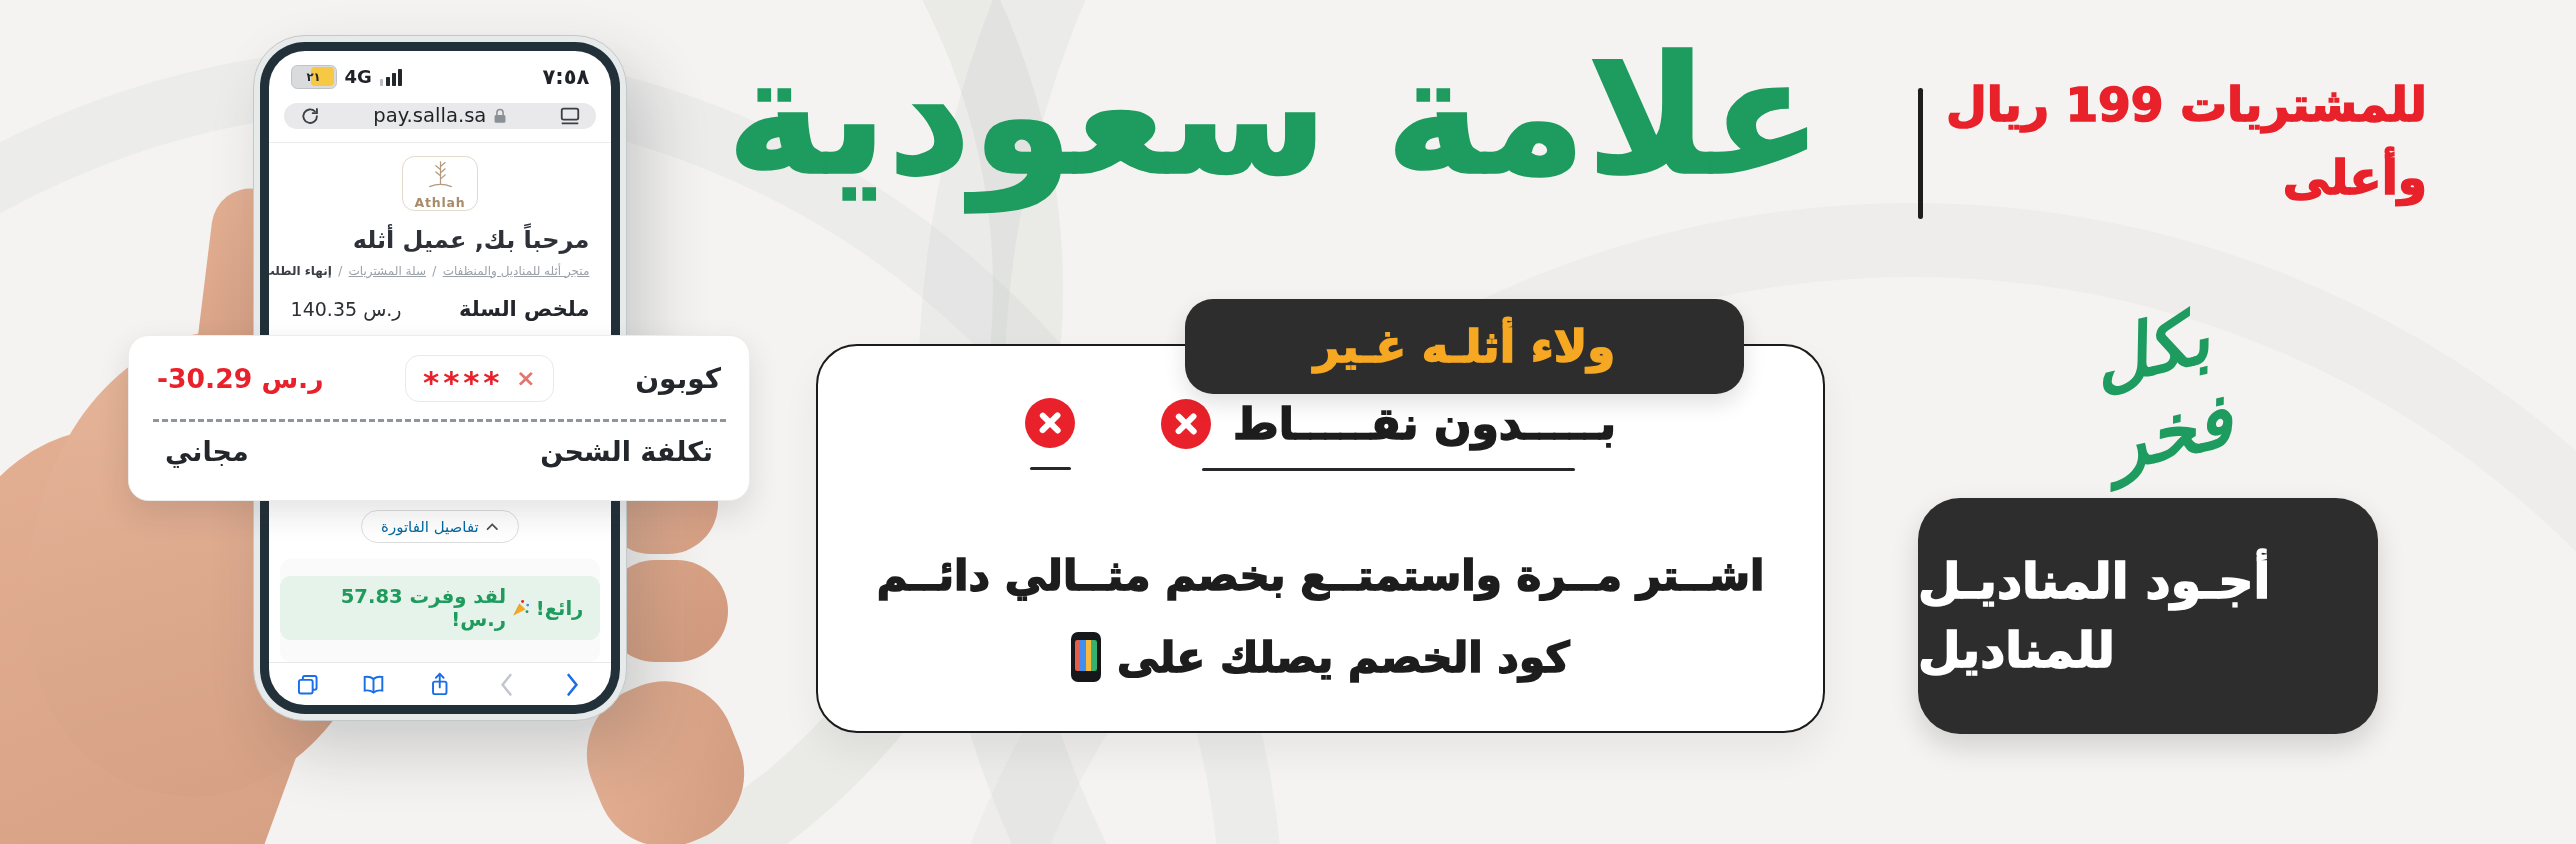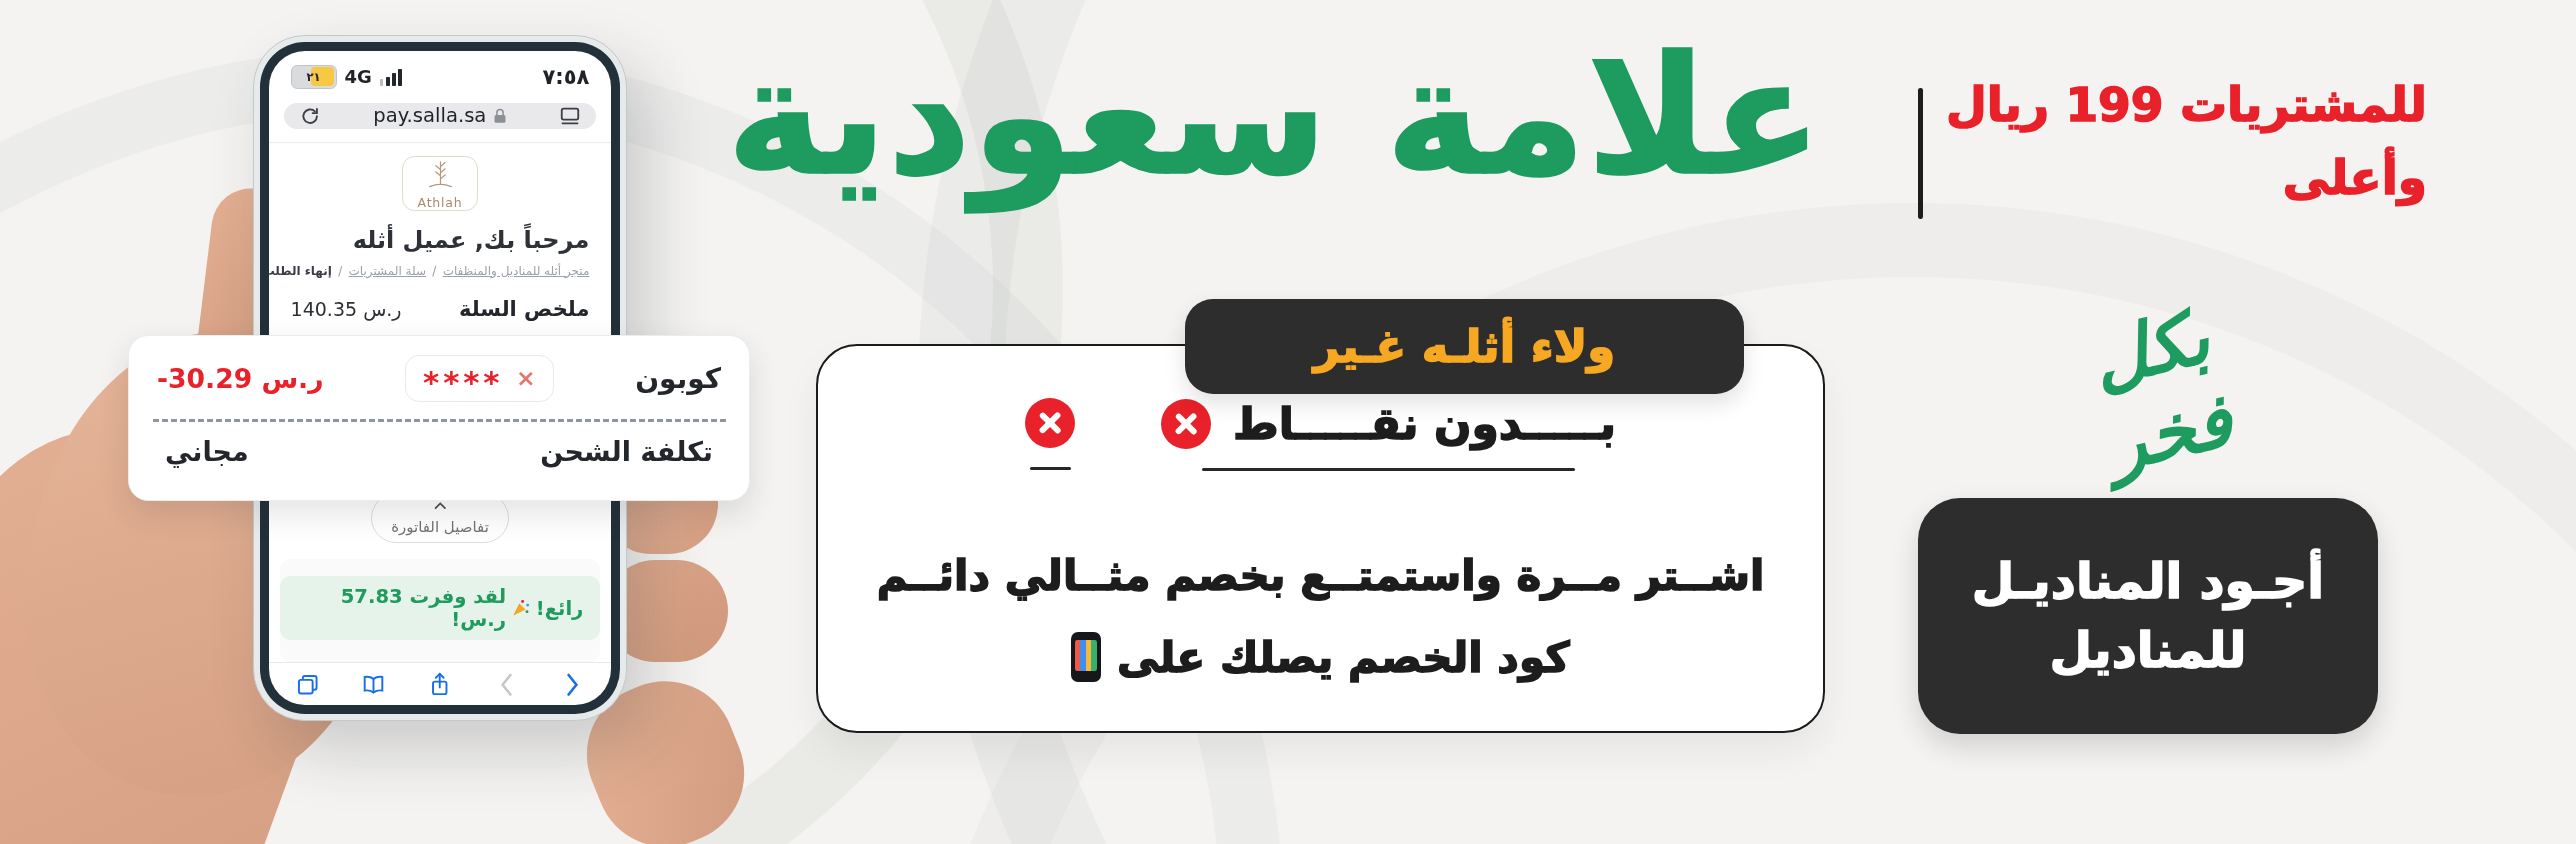--- a/index.html
+++ b/index.html
@@ -37,39 +37,39 @@
   .sig i:nth-child(1){height:7px;background:#b9bdc2;}
   .sig i:nth-child(2){height:9.4px;}.sig i:nth-child(3){height:13.3px;}.sig i:nth-child(4){height:17px;}
   .time{font-size:21px;font-weight:600;color:#1f2328;}
   .urlbar{direction:ltr;margin:11px 15.6px 0;height:42px;background:#e9e9eb;border-radius:14px;
           display:flex;align-items:center;padding:0 12.5px;}
   .urlbar .url{flex:1;display:flex;align-items:center;justify-content:center;gap:6.3px;
                font-size:19.6px;color:#1f2328;}
   .screen-divider{height:0.8px;background:#ececee;margin-top:12.5px;}
   .logo-card{align-self:center;margin-top:14px;width:74px;height:74px;border:0.8px solid #e2dacd;border-radius:12.5px;
              display:flex;flex-direction:column;align-items:center;justify-content:center;gap:1.6px;background:#fff;}
-  .logo-card .brand{font-size:12.5px;font-weight:normal;color:#a98b6b;letter-spacing:0.8px;}
+  .logo-card .brand{font-size:12.5px;font-weight:bold;color:#a98b6b;letter-spacing:0.8px;}
   .welcome{margin:15.6px 22px 0;font-size:24px;font-weight:600;color:#2e3238;text-align:right;}
   .crumbs{margin:9.4px 22px 0;display:flex;gap:6.3px;font-size:12px;color:#9aa1a9;align-items:center;flex-wrap:nowrap;white-space:nowrap;}
   .crumbs .lnk{text-decoration:underline;color:#9aa1a9;}
   .crumbs .cur{color:#3a3f46;font-weight:600;}
   .row{display:flex;justify-content:space-between;align-items:center;}
   .sumrow{margin:19px 22px 0;}
   .sumrow .lbl{font-size:21px;font-weight:600;color:#23262a;}
   .sumrow .val{font-size:19px;color:#2c2f33;}
   .popup-spacer{height:167px;}
   .vatrow{margin:0 22px;}
   .vatrow .lbl{font-size:19px;color:#2b2e33;}
   .vatrow .val{font-size:18px;color:#2b2e33;}
   .totalrow{margin:20.3px 22px 0;}
   .totalrow .lbl{font-size:24px;font-weight:bold;color:#1e2125;}
   .totalrow .val{font-size:26px;font-weight:bold;color:#1e2125;}
   .ltr{direction:ltr;unicode-bidi:isolate;}
   .invoice-pill{align-self:center;margin-top:17px;border:1.2px solid #dcdcde;border-radius:781px;
-                padding:6.3px 19px;display:flex;align-items:center;gap:7.8px;font-size:15px;color:#737373;background:#fff;flex-direction:column;}
+                padding:6.3px 19px;display:flex;align-items:center;gap:7.8px;font-size:15px;color:#0369a1;background:#fff;}
   .savings-card{margin:15.6px 11px 0;background:#fafafa;border-radius:11px;padding:17px 0 22px;display:flex;justify-content:center;}
   .savings-pill{background:#e6f3ea;border-radius:11px;padding:9.4px 17px;display:flex;align-items:center;gap:4.7px;
                 font-size:19.6px;font-weight:bold;color:#1f9b5e;}
   .toolbar{margin-top:auto;border-top:0.8px solid #e8e8ea;height:58px;direction:ltr;
            display:flex;align-items:center;justify-content:space-around;padding:0 6.3px;}
   .tool{display:flex;align-items:center;justify-content:center;width:42px;height:42px;}
   
   .popup{position:absolute;left:128px;top:335px;width:620px;height:164px;background:#fff;border:0.8px solid #ececec;
          border-radius:20.3px;box-shadow:0 12.5px 31px rgba(30,35,40,.12);z-index:8;direction:rtl;}
   .popup .r1{display:flex;align-items:center;justify-content:space-between;padding:19px 28px 0;}
@@ -104,21 +104,21 @@
   .promo1{position:absolute;top:205px;left:0;width:100%;text-align:center;direction:rtl;font-size:42px;color:#1d1d1d;}
   .promo2{position:absolute;top:286px;left:0;width:100%;display:flex;direction:rtl;align-items:center;justify-content:center;gap:15.6px;
           font-size:42px;color:#1d1d1d;}
   .mini-phone{position:relative;width:30px;height:50px;background:#15171b;border-radius:7px;flex:0 0 auto;}
   .mini-phone i{position:absolute;left:3.9px;right:3.9px;top:7.8px;height:31px;border-radius:2.3px;display:block;
       background:repeating-linear-gradient(90deg,#e85b4b 0 5.5px,#3f8ef0 5.5px 11px,#f6b93b 11px 16.4px,#35b06f 16.4px 22px);
       background-size:22px 7.8px;}
   .calligraphy{position:absolute;left:2031px;top:304px;width:258px;text-align:center;direction:rtl;
                color:#1e9b5e;font-size:74px;font-weight:bold;font-style:italic;transform:rotate(-13deg);}
   .pride-box{position:absolute;left:1918px;top:498px;width:460px;height:236px;background:#2d2d2d;border-radius:42px;
-             display:flex;flex-direction:column;align-items:center;justify-content:center;gap:12.5px;z-index:5;
+             display:flex;flex-direction:column;align-items:flex-start;justify-content:center;gap:12.5px;z-index:5;
              box-shadow:0 12.5px 28px rgba(0,0,0,.14);}
   .pride-box span{color:#ffffff;font-size:49px;direction:rtl;}
 </style>
 </head>
 <body>
 
 <div class="stage">
 
   <div class="swirl s1"></div>
   <div class="swirl s2"></div>

